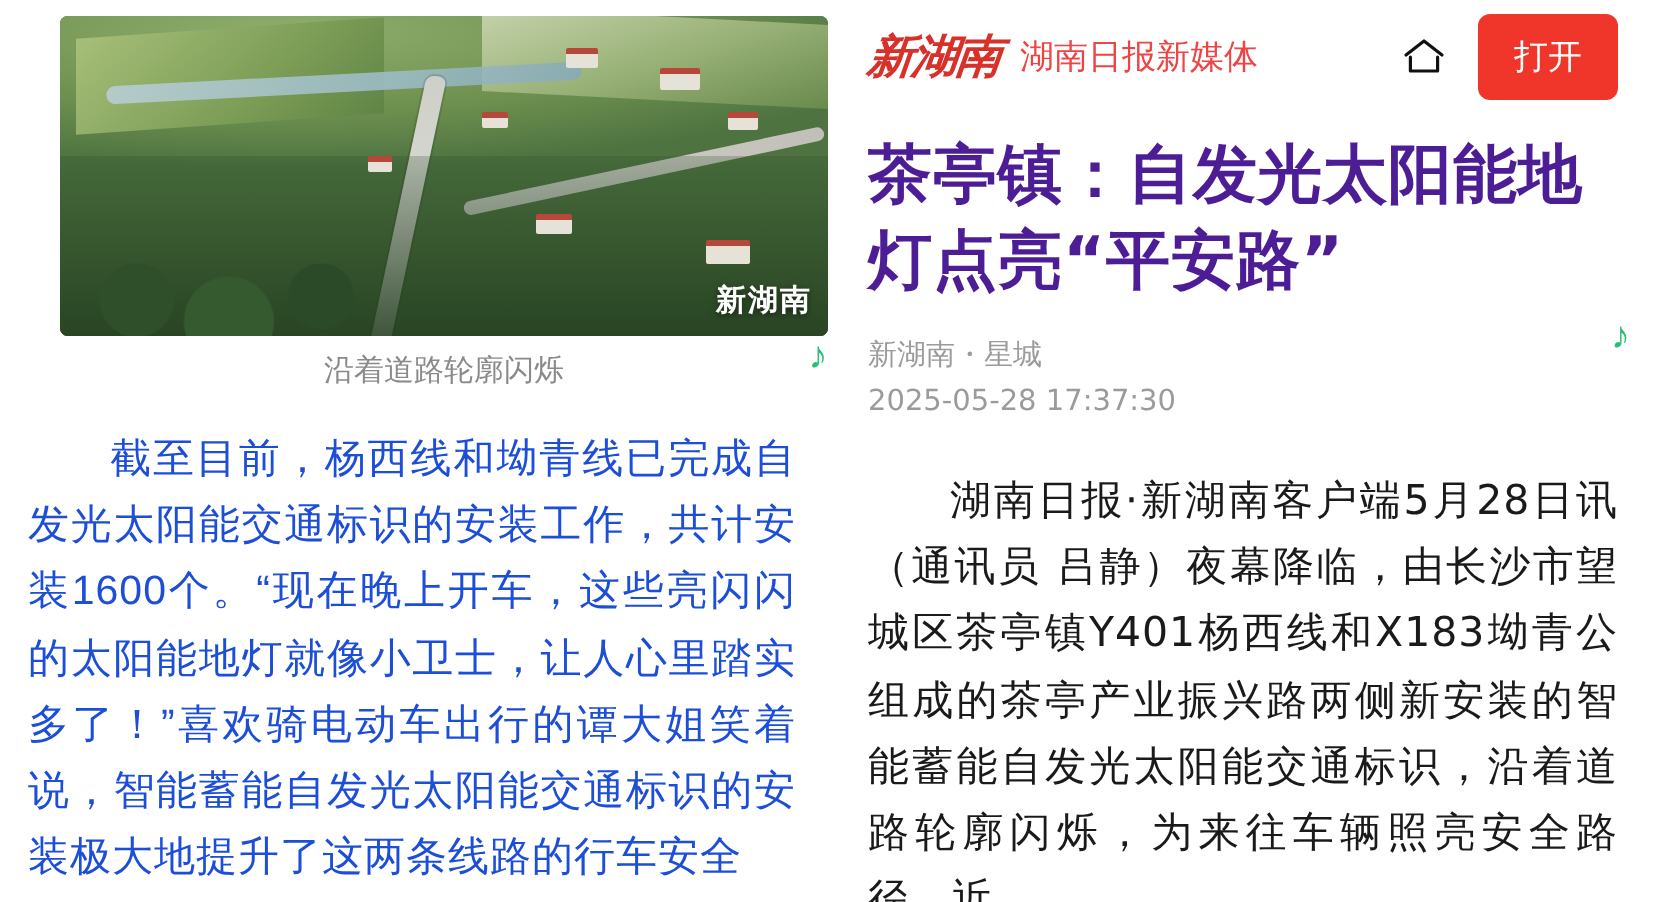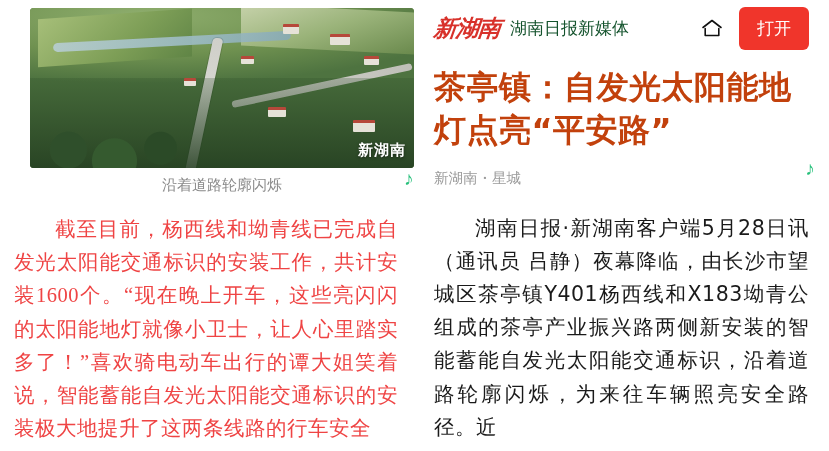--- a/index.html
+++ b/index.html
@@ -117,22 +117,22 @@
     text-align: center;
     font-size: 15px;
     color: #8a8a8a;
     font-family: "DejaVu Sans", sans-serif;
   }
 
   .left-body {
     margin: 18px 16px 0 14px;
     font-size: 20.5px;
     line-height: 1.62;
-    color: #ef4444;
-    font-family: Liberation Serif, serif;
+    color: #1d4ed8;
+    font-family: Liberation Sans, sans-serif;
     text-indent: 2em;
     letter-spacing: .5px;
     text-align: justify;
   }
 
   .note-left {
     position: absolute;
     left: 398px;
     top: 168px;
     width: 22px; height: 22px;
@@ -170,21 +170,21 @@
     font-size: 23px;
     font-weight: 700;
     color: #d8312a;
     font-family: "DejaVu Sans", sans-serif;
     letter-spacing: -1px;
     font-style: italic;
     transform: skewX(-6deg);
   }
   .brand-sub {
     font-size: 17px;
-    color: #14532d;
+    color: #ef4444;
     font-family: "DejaVu Sans", sans-serif;
     flex: 1;
   }
   .home-icon-btn {
     width: 34px; height: 30px;
     display: flex; align-items: center; justify-content: center;
     color: #111;
   }
   .open-btn {
     background: #f0352b;
@@ -195,21 +195,21 @@
     padding: 10px 18px;
     font-family: "DejaVu Sans", sans-serif;
     cursor: pointer;
   }
 
   .headline {
     margin: 10px 4px 0 4px;
     font-size: 32px;
     line-height: 1.33;
     font-weight: 700;
-    color: #c2410c;
+    color: #4c1d95;
     font-family: "DejaVu Sans", sans-serif;
     letter-spacing: .5px;
   }
 
   .meta-row {
     margin: 16px 4px 0 4px;
     display: flex;
     align-items: flex-start;
     justify-content: space-between;
     gap: 12px;
@@ -291,20 +291,21 @@
         </svg>
       </div>
       <button class="open-btn">打开</button>
     </div>
 
     <h1 class="headline">茶亭镇：自发光太阳能地灯点亮“平安路”</h1>
 
     <div class="meta-row">
       <div class="meta-left">
         <div>新湖南・星城</div>
+        <div>2025-05-28 17:37:30</div>
       </div>
     </div>
 
     <div class="note-right">♪</div>
 
     <p class="right-body">湖南日报·新湖南客户端5月28日讯（通讯员 吕静）夜幕降临，由长沙市望城区茶亭镇Y401杨西线和X183坳青公组成的茶亭产业振兴路两侧新安装的智能蓄能自发光太阳能交通标识，沿着道路轮廓闪烁，为来往车辆照亮安全路径。近</p>
   </div>
 
 </div>
 

